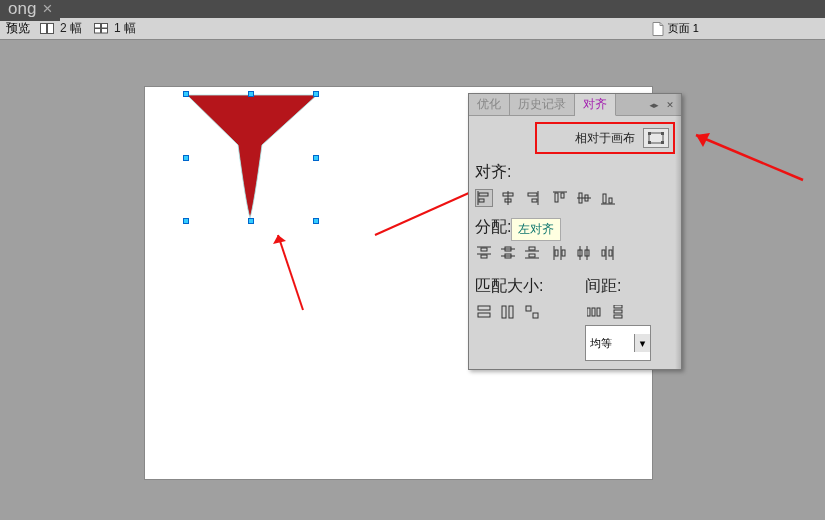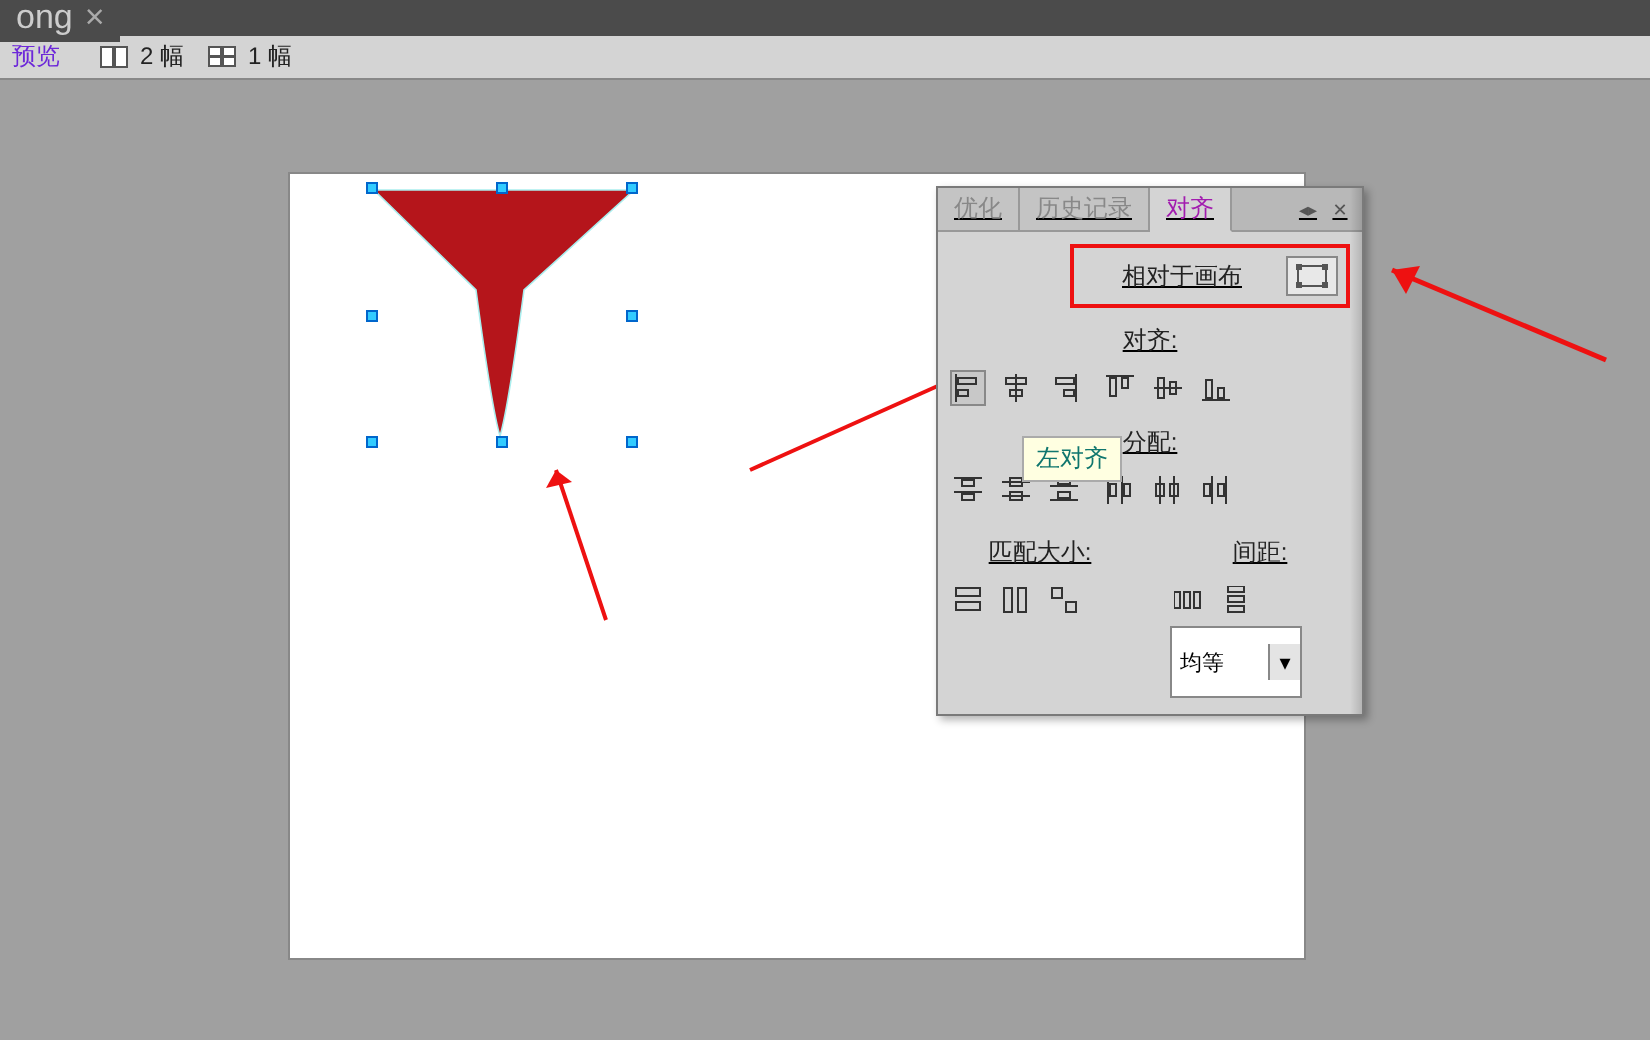--- a/index.html
+++ b/index.html
@@ -3,46 +3,46 @@
   <meta charset="utf-8">
   <style>
     * { box-sizing: border-box; margin: 0; padding: 0; }
     body { font-family: "Microsoft YaHei", sans-serif; font-size: 11px; background: #a0a0a0; width: 825px; height: 520px; overflow: hidden; position: relative; }
     
     .tab-bar { background: #4b4b4b; height: 18px; display: flex; align-items: center; }
     .doc-tab { background: #4b4b4b; color: #ccc; padding: 2px 8px; font-size: 17px; display: flex; align-items: center; gap: 6px; }
     .doc-tab .close { color: #aaa; cursor: pointer; }
     
     .toolbar { background: #d4d4d4; height: 22px; border-bottom: 1px solid #888; display: flex; align-items: center; padding: 0 6px; gap: 4px; }
-    .toolbar-label { font-size: 12px; color: #6d28d9; margin-right: 12px; }
+    .toolbar-label { font-size: 12px; color: #000000; margin-right: 2px; }
     .frame-btn { display: inline-flex; align-items: center; gap: 6px; padding: 1px 4px; font-size: 12px; color: #222; cursor: pointer; }
     .frame-btn svg { width: 14px; height: 11px; }
     .pages-section { margin-left: auto; display: flex; align-items: center; gap: 4px; padding-right: 120px; }
     .page-icon { width: 12px; height: 14px; }
     
     .workspace { position: absolute; top: 40px; left: 0; right: 0; bottom: 0; background: #a0a0a0; }
     .canvas { position: absolute; left: 145px; top: 47px; width: 507px; height: 392px; background: #fff; box-shadow: 0 0 0 1px #888; }
     
     .red-shape { position: absolute; left: 37px; top: 3px; }
     .sel-handle { position: absolute; width: 6px; height: 6px; background: #3cf; border: 1px solid #06c; }
     
-    .panel { position: absolute; right: 143px; top: 93px; width: 214px; background: #d4d4d4; border: 1px solid #7a7a7a; box-shadow: 2px 2px 4px rgba(0,0,0,0.3); text-decoration: underline; }
+    .panel { position: absolute; right: 143px; top: 93px; width: 214px; background: #d4d4d4; border: 1px solid #7a7a7a; box-shadow: 2px 2px 4px rgba(0,0,0,0.3); }
     .panel-header { background: #b8b8b8; height: 22px; display: flex; align-items: stretch; border-bottom: 1px solid #999; position: relative; }
     .panel-tab { padding: 3px 8px; font-size: 12px; color: #a21caf; border-right: 1px solid #999; cursor: pointer; display: flex; align-items: center; }
     .panel-tab.active { background: #d4d4d4; border-bottom: 1px solid #d4d4d4; margin-bottom: -1px; }
     .panel-tab.dim { color: #888; background: #c4c4c4; }
     .panel-ctrl { margin-left: auto; display: flex; align-items: center; gap: 2px; padding-right: 4px; }
     .panel-ctrl span { width: 14px; height: 14px; display: inline-flex; align-items: center; justify-content: center; cursor: pointer; color: #555; font-size: 9px; }
     
     .panel-body { padding: 8px 6px; }
-    .highlight-row { border: 2px solid #e11; padding: 4px 4px; margin: -2px 0 8px auto; width: 140px; display: flex; align-items: center; justify-content: flex-end; gap: 22px; }
+    .highlight-row { border: 2px solid #e11; padding: 4px 4px; margin: -2px 0 8px auto; width: 140px; display: flex; align-items: center; justify-content: flex-end; gap: 8px; }
     .highlight-row .label { font-size: 12px; color: #222; }
     .canvas-icon-btn { width: 26px; height: 20px; background: #e8e8e8; border: 1px solid #888; display: inline-flex; align-items: center; justify-content: center; cursor: pointer; }
     
-    .section-label { font-size: 12px; color: #222; margin: 4px 0 6px; text-align: center; }
+    .section-label { font-size: 16px; color: #222; margin: 4px 0 6px; }
     .icon-row { display: flex; gap: 10px; margin-bottom: 10px; }
     .icon-group { display: flex; gap: 6px; }
     .align-btn { width: 18px; height: 18px; display: inline-flex; align-items: center; justify-content: center; cursor: pointer; }
     .align-btn.selected { background: #c8c8c8; border: 1px solid #888; }
     .align-btn svg { width: 14px; height: 14px; }
     
     .tooltip { position: absolute; background: #ffffe1; border: 1px solid #aaa; padding: 2px 6px; font-size: 12px; color: #0f766e; left: 42px; top: 124px; }
     
     .two-col { display: flex; gap: 20px; }
     .col { flex: 1; }
@@ -75,20 +75,27 @@
   </span>
   <span class="frame-btn">
     <svg>
         <rect x="0.5" y="0.5" width="6" height="4.5" fill="#fff" stroke="#555"></rect>
         <rect x="7.5" y="0.5" width="6" height="4.5" fill="#fff" stroke="#555"></rect>
         <rect x="0.5" y="5.5" width="6" height="4.5" fill="#fff" stroke="#555"></rect>
         <rect x="7.5" y="5.5" width="6" height="4.5" fill="#fff" stroke="#555"></rect>
       </svg>
     <span>1 幅</span>
   </span>
+  <div class="pages-section">
+    <svg class="page-icon" viewBox="0 0 12 14">
+        <path d="M1 0.5 h7 l3 3 v10 h-10 z" fill="#fff" stroke="#888"></path>
+        <path d="M8 0.5 v3 h3" fill="none" stroke="#888"></path>
+      </svg>
+    <span>页面 1</span>
+  </div>
 </div>
 
 <div class="workspace">
   <div class="canvas">
     <svg class="red-shape" width="140" height="135">
       <path d="M 5 5 L 135 5 L 80 55 Q 72 115 68 128 Q 64 115 56 55 Z" fill="#b5151b" stroke="#aee" stroke-width="0.8"></path>
     </svg>
     <div class="sel-handle" style="left:38px;top:4px"></div>
     <div class="sel-handle" style="left:103px;top:4px"></div>
     <div class="sel-handle" style="left:168px;top:4px"></div>

